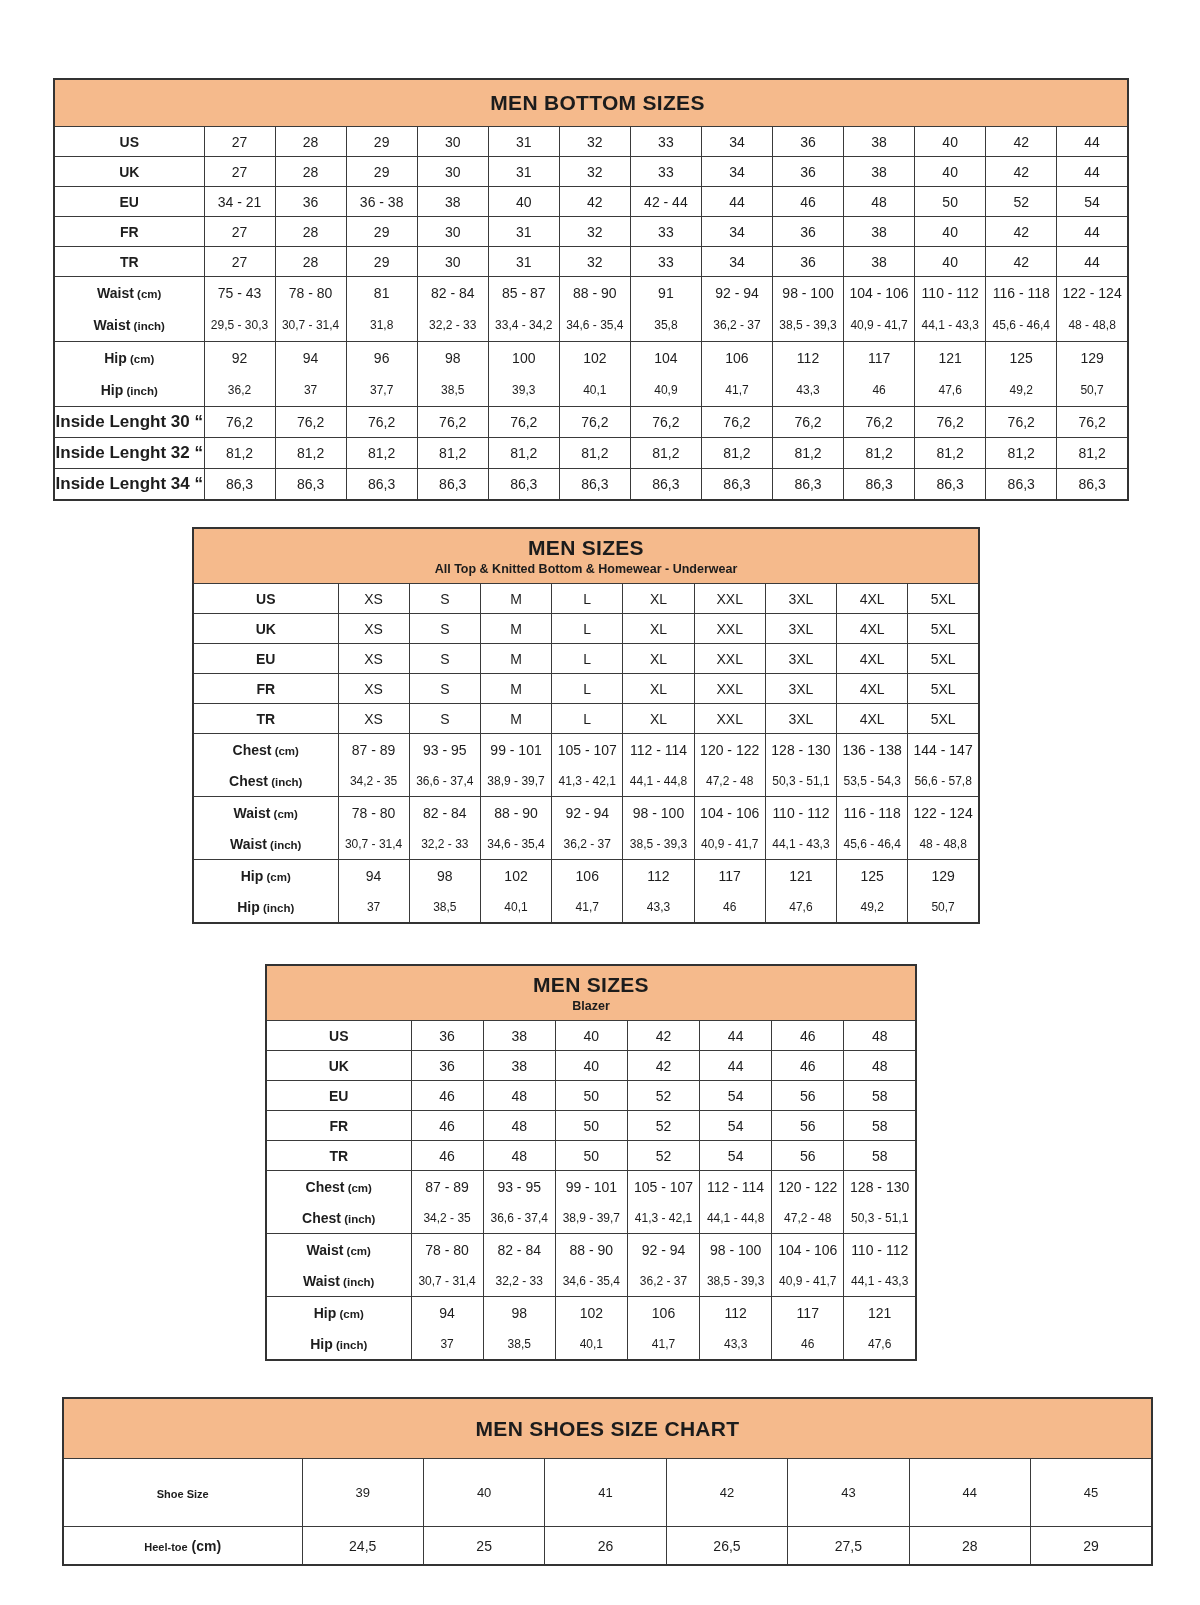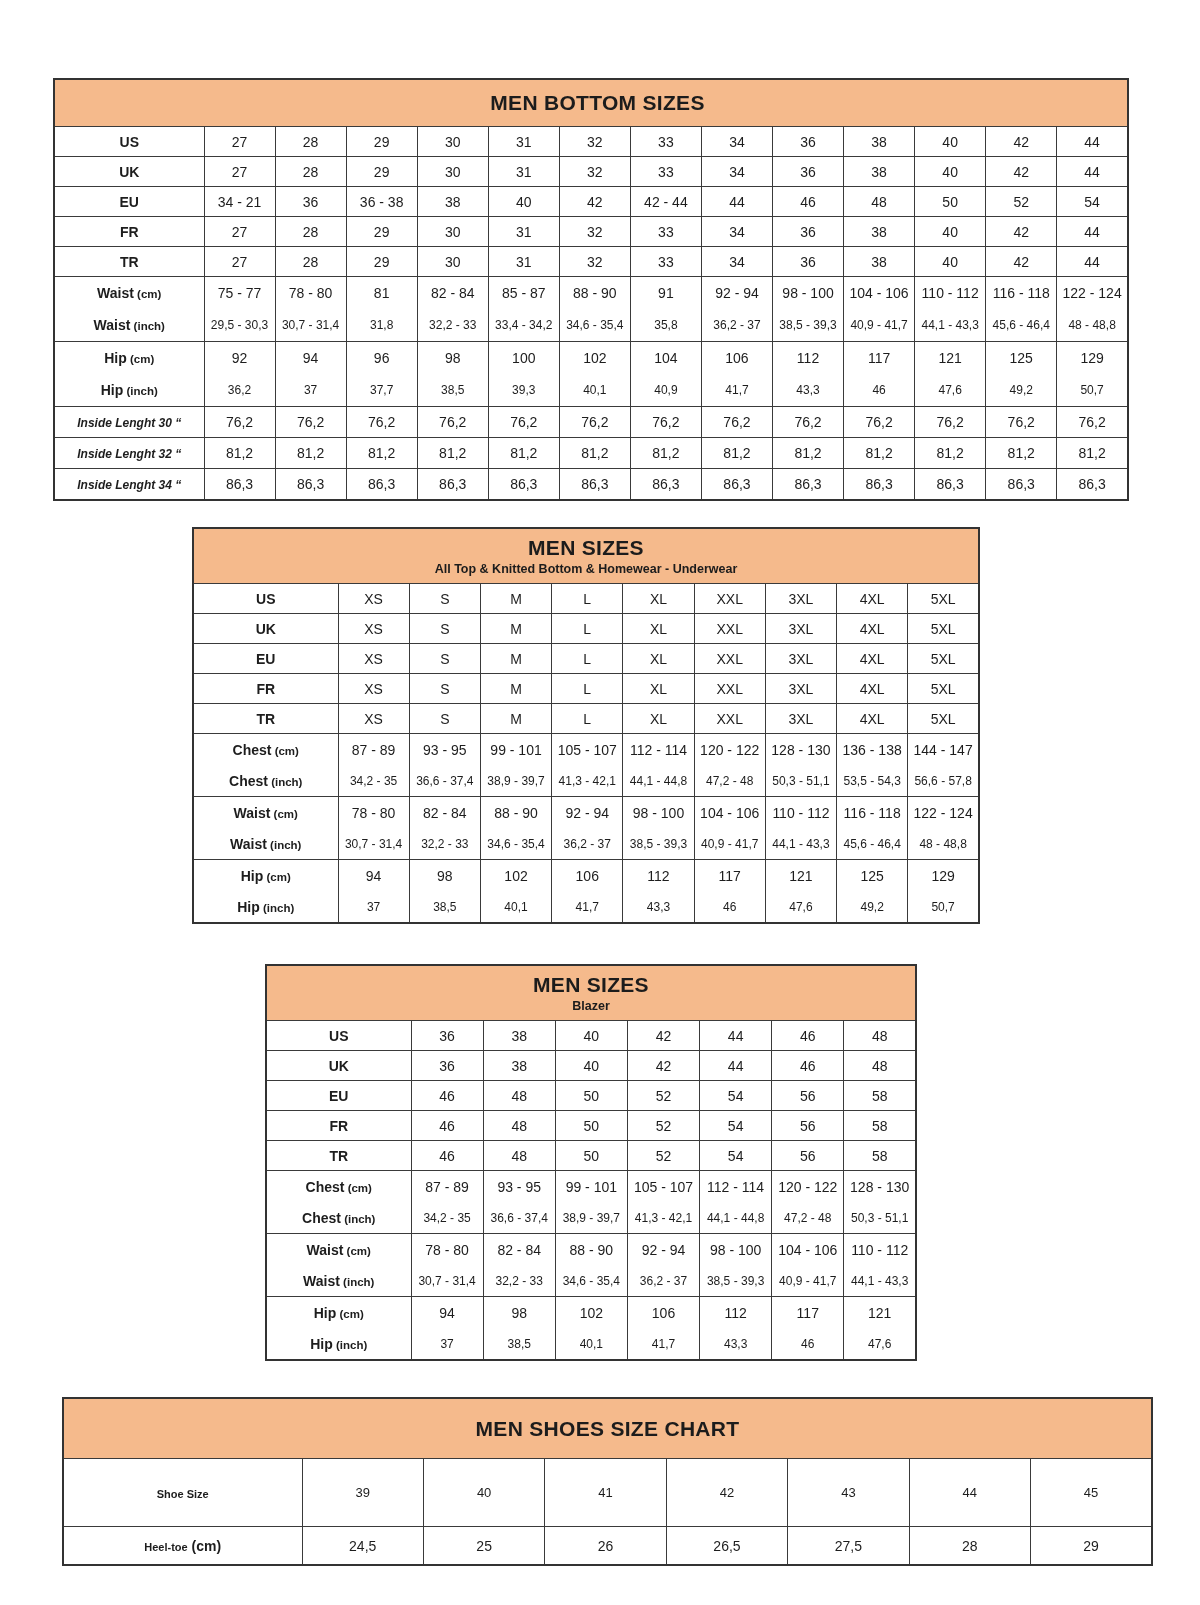--- a/index.html
+++ b/index.html
@@ -63,21 +63,21 @@
   .unit { font-size: 11.5px; font-weight: 700; }
 
   
   tr.r-size td   { height: 29px; }
   tr.r-cm td     { height: 32px; }
   tr.r-inch td   { height: 32px; }
   tr.r-inside td { height: 30px; }
   tr.r-shoe td   { height: 67px; }
   tr.r-heel td   { height: 37px; }
   tr.r-inch td.data-cell { font-size: 12px; }
-  tr.r-inside td.label-cell .lbl { font-size: 12px; font-style: italic; }
+  tr.r-inside td.label-cell .lbl { font-size: 17px; }
 
   
   tr.pair-a td { border-bottom: 0; }
   tr.pair-b td { border-top: 0; }
 
   
   #t1 { width: 1076px; margin: 78px 0 0 53px; }
   #t1 col.label-col { width: 150px; }
   #t1 td.title-cell { height: 46px; padding-left: 13px; }
 
@@ -216,21 +216,21 @@
           <td class="data-cell">36</td>
           <td class="data-cell">38</td>
           <td class="data-cell">40</td>
           <td class="data-cell">42</td>
           <td class="data-cell">44</td>
         </tr>
       </tbody>
       <tbody>
         <tr class="r-cm pair-a">
           <td class="label-cell"><span class="lbl">Waist</span><span class="unit"> (cm)</span></td>
-          <td class="data-cell">75 - 77</td>
+          <td class="data-cell">75 - 43</td>
           <td class="data-cell">78 - 80</td>
           <td class="data-cell">81</td>
           <td class="data-cell">82 - 84</td>
           <td class="data-cell">85 - 87</td>
           <td class="data-cell">88 - 90</td>
           <td class="data-cell">91</td>
           <td class="data-cell">92 - 94</td>
           <td class="data-cell">98 - 100</td>
           <td class="data-cell">104 - 106</td>
           <td class="data-cell">110 - 112</td>

